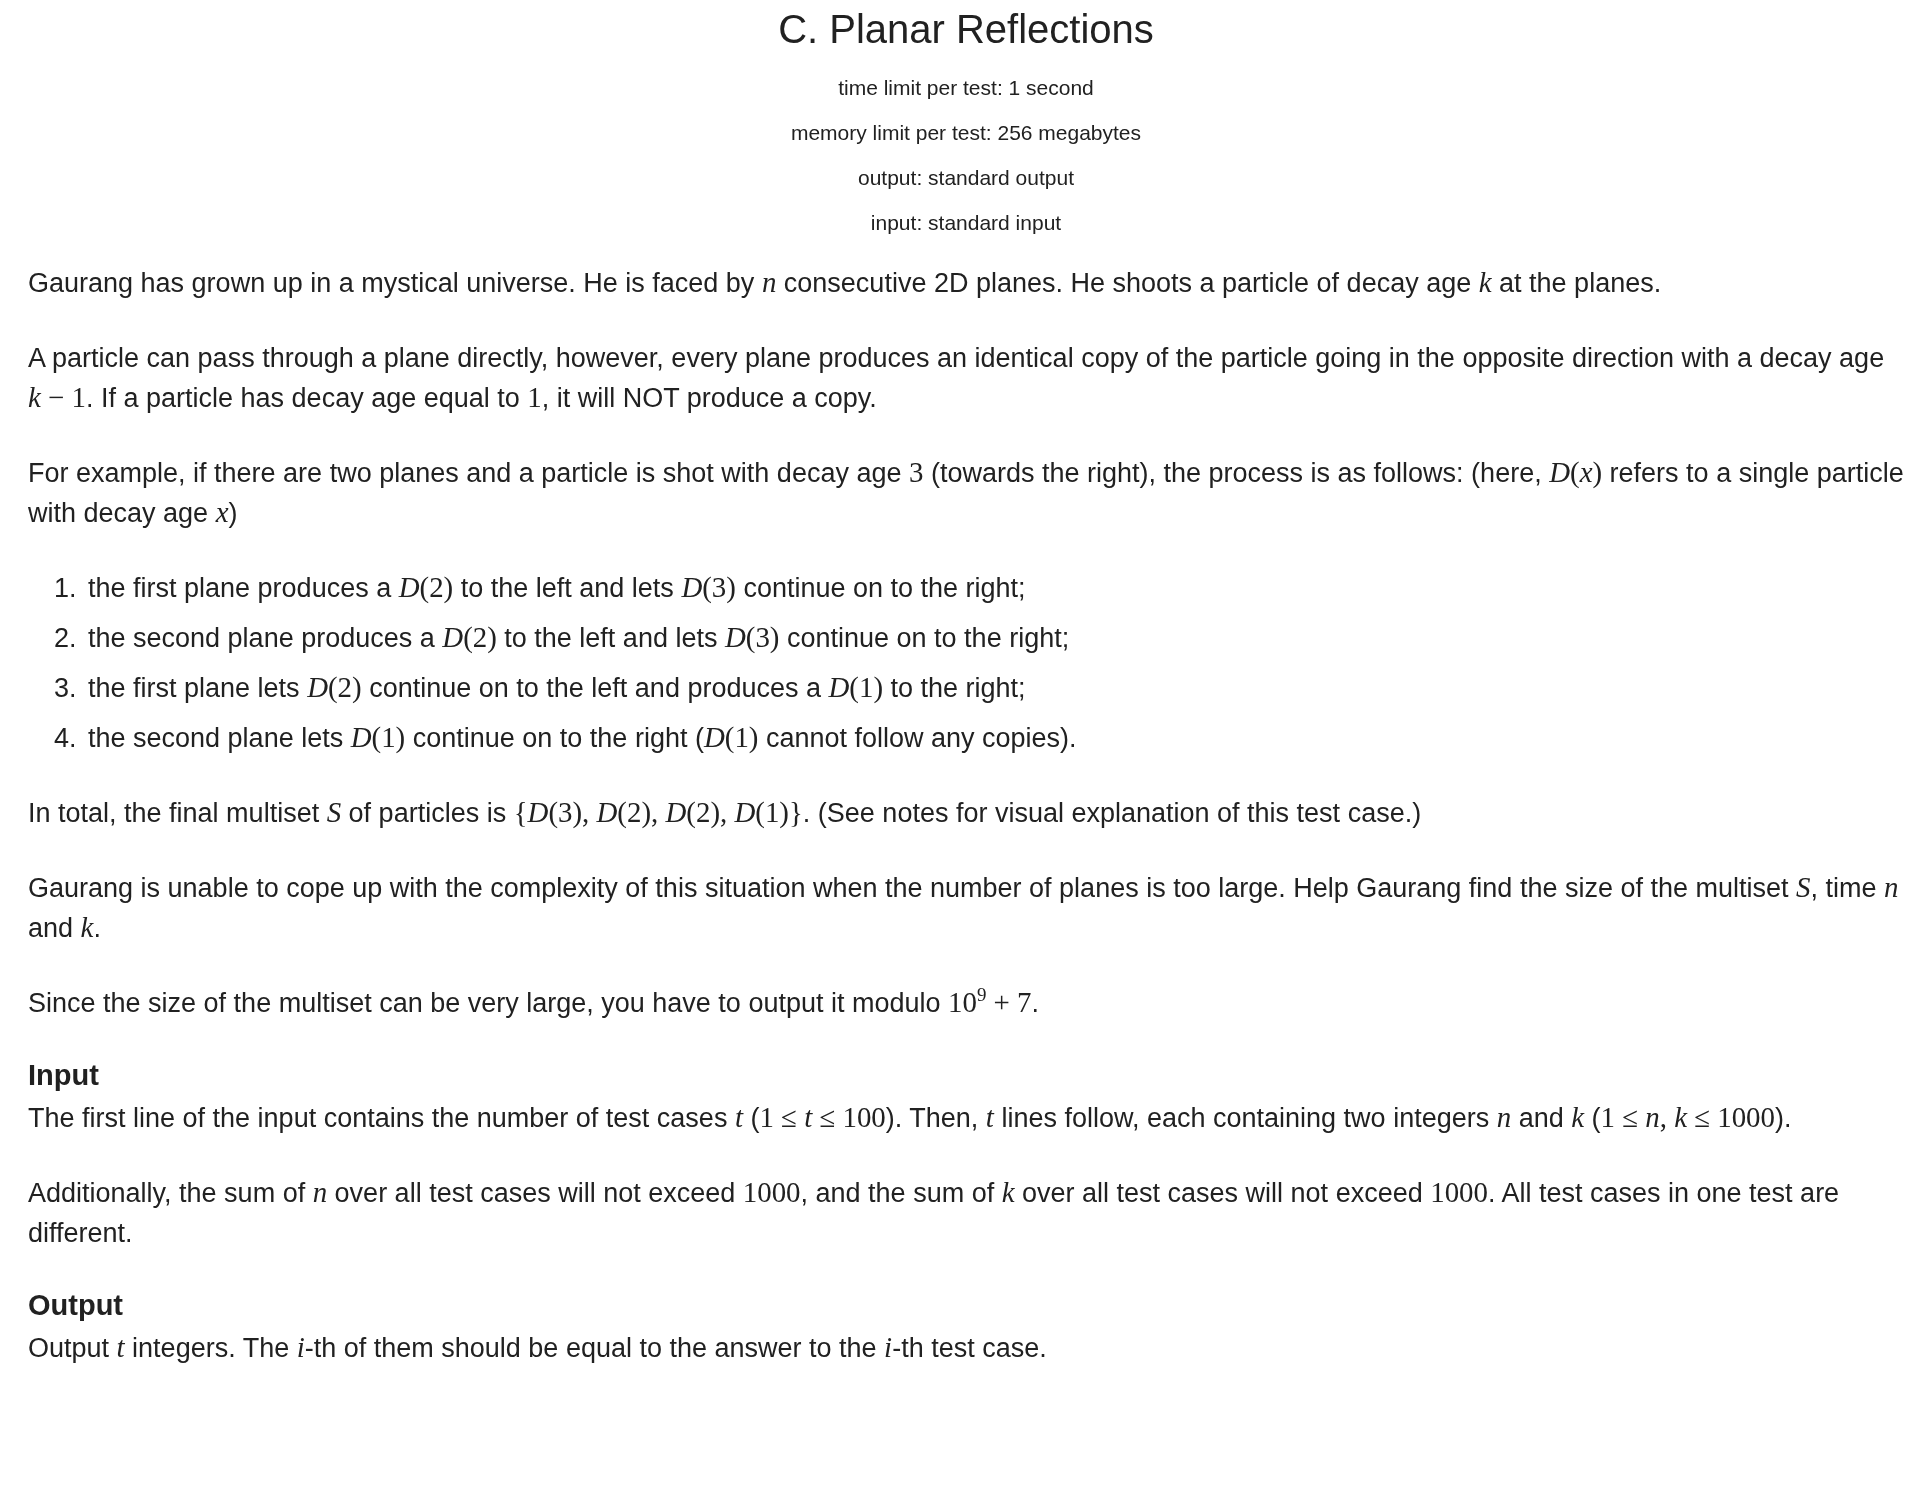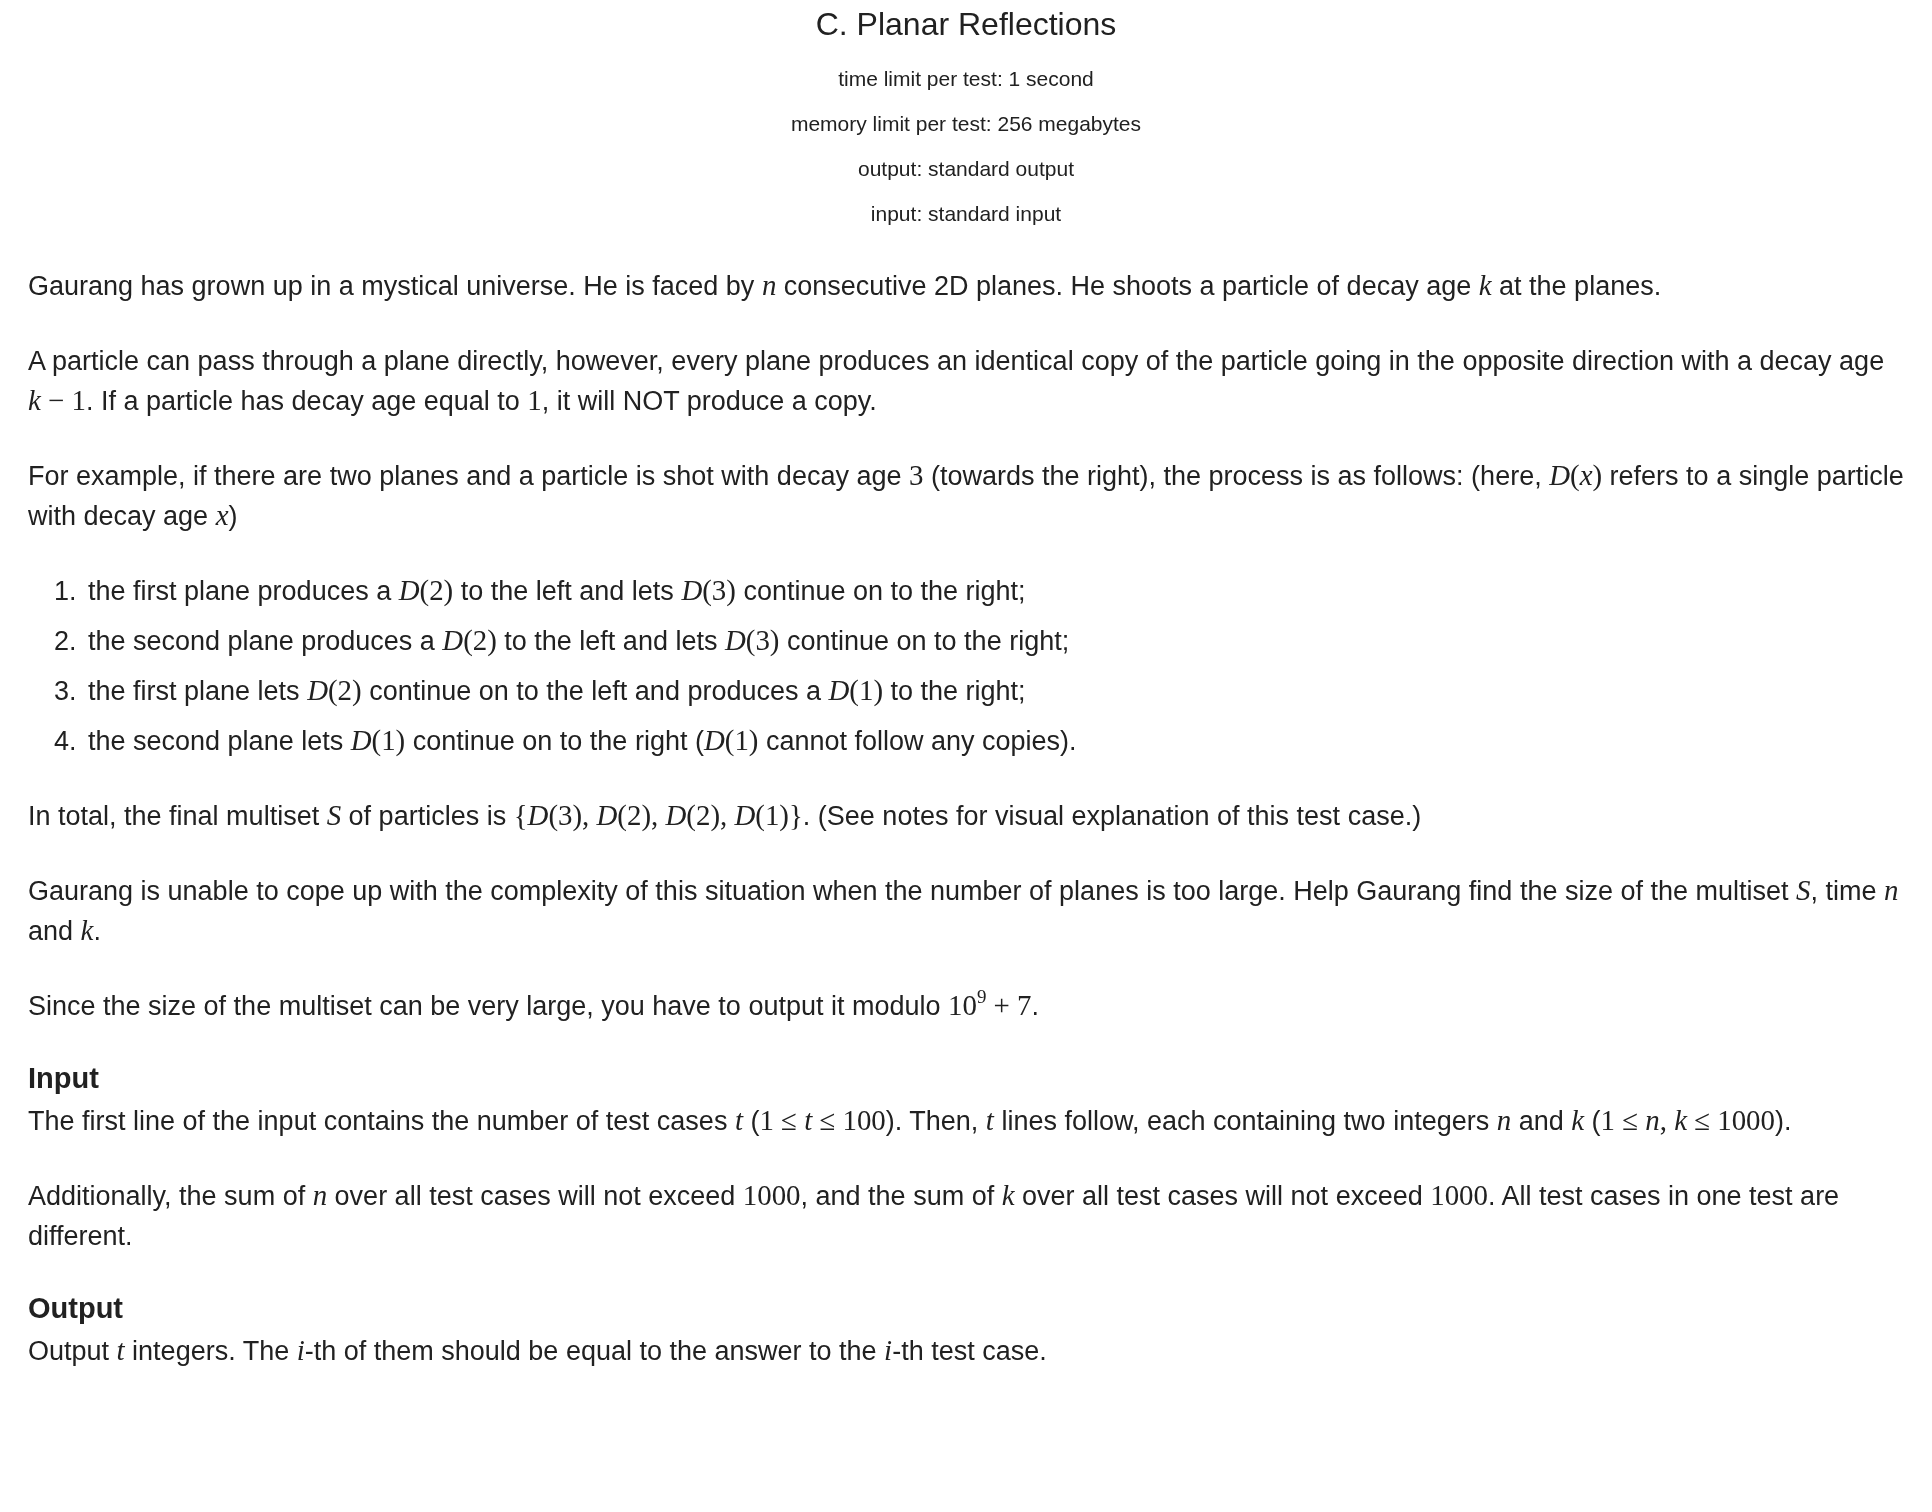--- a/index.html
+++ b/index.html
@@ -8,28 +8,28 @@
     width: 1932px;
     height: 1512px;
     overflow: hidden;
     background: var(--background, #ffffff);
     color: var(--text, #212121);
     font-family: "Liberation Sans", "DejaVu Sans", sans-serif;
     padding: 6px 28px 0 28px;
   }
   .header { text-align: center; }
   .title {
-    font-size: 32px;
+    font-size: 40px;
     font-weight: 400;
     line-height: 1.18;
     margin-bottom: 12px;
     color: var(--text, #212121);
   }
   .meta-line { font-size: 21px; line-height: 45px; }
-  .content { margin-top: 30px; font-size: 27px; line-height: 40px; }
+  .content { margin-top: 18px; font-size: 27px; line-height: 40px; }
   p.para { margin: 0 0 35px 0; }
   .mv {
     font-family: "Liberation Serif", "DejaVu Serif", serif;
     font-style: italic;
     font-size: 1.07em;
     line-height: 1;
   }
   .mn {
     font-family: "Liberation Serif", "DejaVu Serif", serif;
     font-size: 1.07em;

